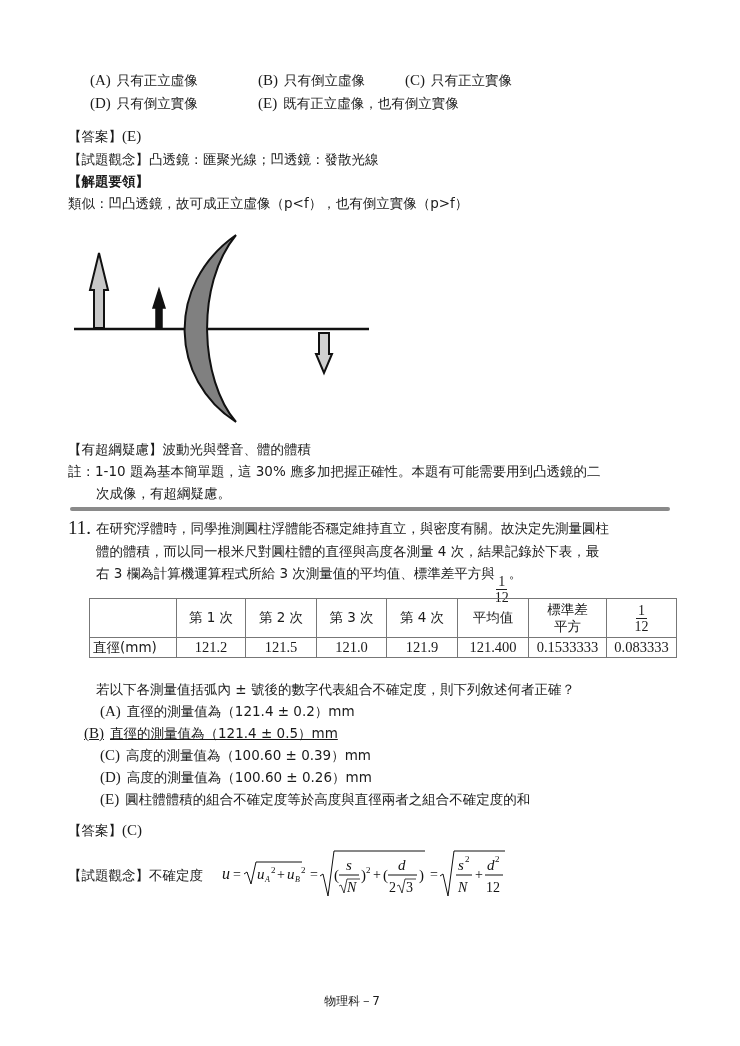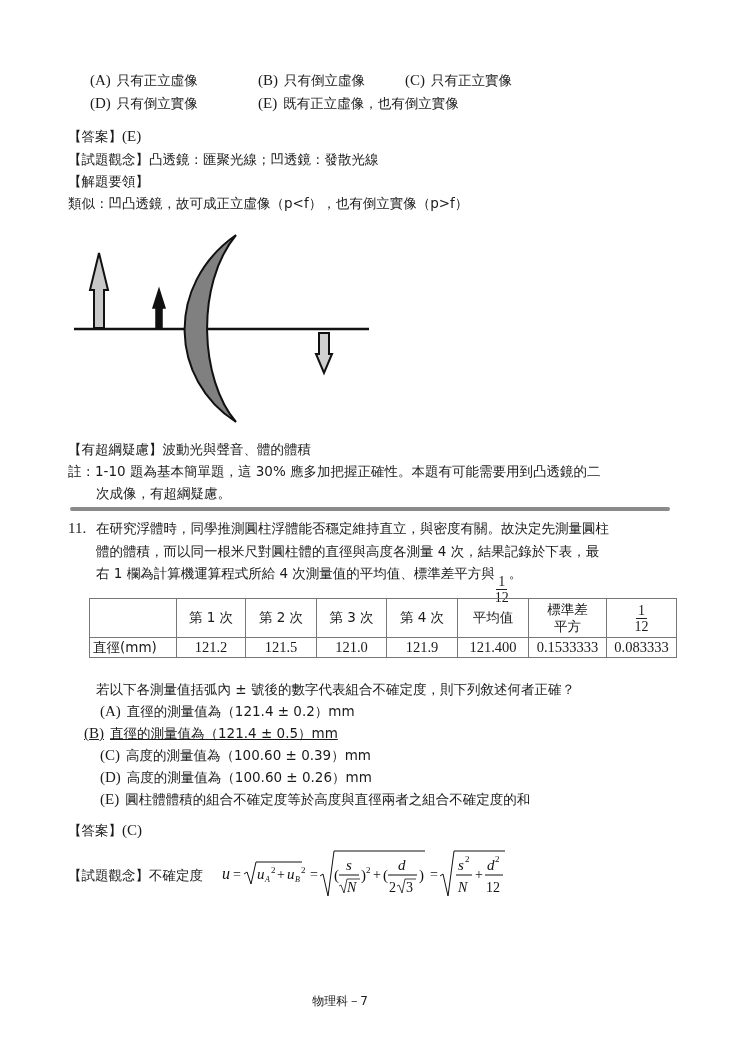--- a/index.html
+++ b/index.html
@@ -11,21 +11,21 @@
   .serif { font-family:"Liberation Serif", "DejaVu Serif", serif; }
   .opt-letter { font-family:"Liberation Serif", serif; font-size:15px; margin-right:6px; }
   .rule { position:absolute; left:70px; width:600px; height:4px; background:#8a8a8a; border-radius:2px; top:507px; }
   table.meas { position:absolute; left:89px; top:598px; border-collapse:collapse;
                font-family:"Liberation Serif", serif; font-size:14.5px; }
   table.meas td { border:1px solid #777; text-align:center; padding:0; height:19px; }
   table.meas tr.hdr td { height:38px; }
   table.meas td.rowlabel { text-align:left; padding-left:3px; }
   .frac { display:inline-flex; flex-direction:column; align-items:center; vertical-align:middle; line-height:15px; font-family:"Liberation Serif", serif; }
   .frac .num { border-bottom:1px solid #222; padding:0 2px; }
-  .footer { left:0; width:680px; text-align:center; top:993px; font-family:"DejaVu Sans", sans-serif; font-size:12px; }
+  .footer { left:12px; width:680px; text-align:center; top:993px; font-family:"DejaVu Sans", sans-serif; font-size:12px; }
 </style>
 </head>
 <body>
 
 <div class="abs t cjk" style="left:90px; top:71px;">
   <span class="opt-letter">(A)</span><span>只有正立虛像</span>
 </div>
 <div class="abs t cjk" style="left:258px; top:71px;">
   <span class="opt-letter">(B)</span><span>只有倒立虛像</span>
 </div>
@@ -38,21 +38,21 @@
 <div class="abs t cjk" style="left:258px; top:94px;">
   <span class="opt-letter">(E)</span><span>既有正立虛像，也有倒立實像</span>
 </div>
 
 <div class="abs t cjk" style="left:68px; top:127px;">
   <span>【答案】</span><span class="serif" style="font-size:15px;">(E)</span>
 </div>
 <div class="abs t cjk" style="left:68px; top:150px;">
   <span>【試題觀念】</span><span>凸透鏡：匯聚光線；凹透鏡：發散光線</span>
 </div>
-<div class="abs t cjk" style="left:68px; top:172px;">【解題要領】</div>
+<div class="abs t cjk" style="left:68px; top:172px;font-weight:bold;">【解題要領】</div>
 <div class="abs t cjk" style="left:68px; top:194px;">類似：凹凸透鏡，故可成正立虛像（p&lt;f），也有倒立實像（p&gt;f）</div>
 
 <svg class="abs" style="left:60px; top:230px;" width="330" height="200" viewBox="0 0 330 200">
 
   <line x1="14" y1="99" x2="309" y2="99" stroke="#111" stroke-width="2.5"></line>
 
   <path d="M176 5 C 105 55, 110 150, 176 192 C 140 150, 135 55, 176 5 Z" fill="#808080" stroke="#111" stroke-width="2"></path>
 
   <path d="M34 98 L34 60 L30 60 L39 23 L48 60 L44 60 L44 98 Z" fill="#c8c8c8" stroke="#111" stroke-width="2"></path>
 
@@ -65,26 +65,26 @@
   <span>【有超綱疑慮】</span><span>波動光與聲音、體的體積</span>
 </div>
 <div class="abs t cjk" style="left:68px; top:462px;">
   <span>註：</span><span>1-10 題為基本簡單題，這 30%  應多加把握正確性。本題有可能需要用到凸透鏡的二</span>
 </div>
 <div class="abs t cjk" style="left:96px; top:484px;">次成像，有超綱疑慮。</div>
 
 <div class="rule"></div>
 
 <div class="abs t cjk" style="left:68px; top:519px;">
-  <span class="serif" style="font-size:15px;">11.</span>
+  <span class="serif" style="font-size:19px;">11.</span>
 </div>
 <div class="abs t cjk" style="left:96px; top:519px;">在研究浮體時，同學推測圓柱浮體能否穩定維持直立，與密度有關。故決定先測量圓柱</div>
 <div class="abs t cjk" style="left:96px; top:542px;">體的體積，而以同一根米尺對圓柱體的直徑與高度各測量 4 次，結果記錄於下表，最</div>
 <div class="abs t cjk" style="left:96px; top:564px;">
-  <span>右 1 欄為計算機運算程式所給 4 次測量值的平均值、標準差平方與</span><span class="frac" style="font-size:14px; vertical-align:-8px;">
+  <span>右 3 欄為計算機運算程式所給 3 次測量值的平均值、標準差平方與</span><span class="frac" style="font-size:14px; vertical-align:-8px;">
       <span class="num">1</span>
       <span>12</span>
     </span><span>。</span>
 </div>
 
 <table class="meas">
   <tbody>
       <tr class="hdr">
     <td style="width:86px;"></td>
     <td style="width:68px;" class="cjk">第 1 次</td>

